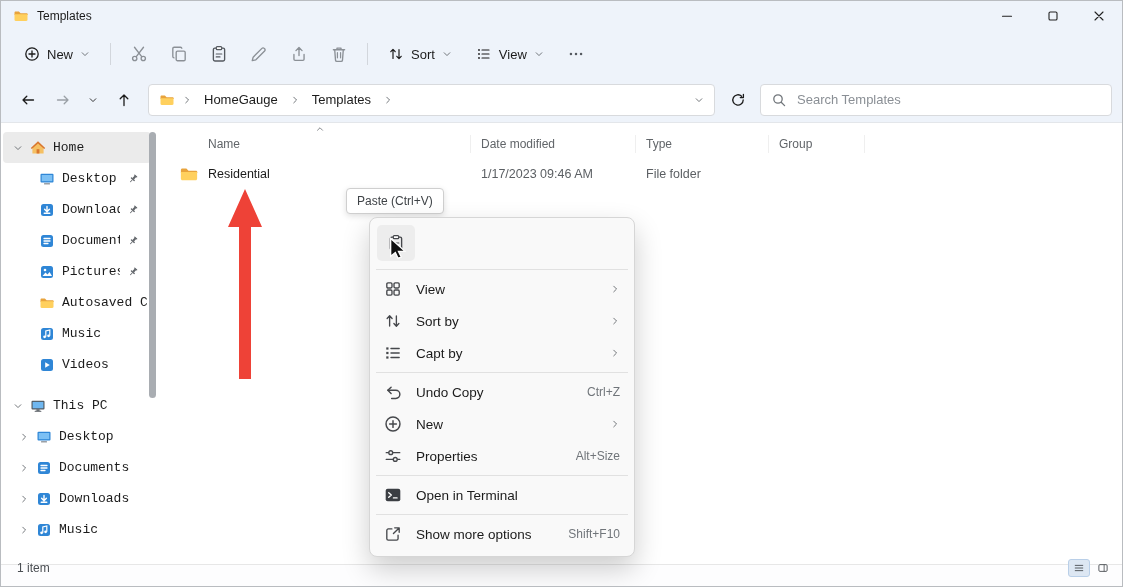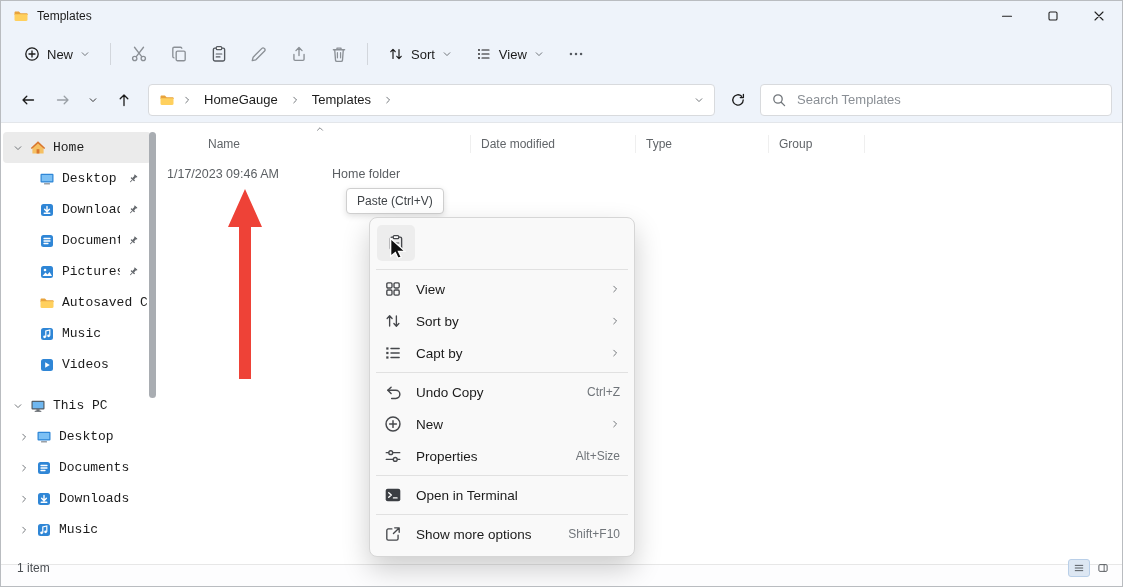--- a/index.html
+++ b/index.html
@@ -535,22 +535,28 @@
       <svg class="ic ic10 sort-caret">
           <use href="#i-caret"></use>
         </svg>
       <div class="cols">
         <div class="col c-name">Name</div>
         <div class="col c-date">Date modified</div>
         <div class="col c-type">Type</div>
         <div class="col c-size">Group</div>
       </div>
       <div class="frow">
+        <span class="f-name">
+          <svg class="ic ic20">
+              <use href="#i-folder"></use>
+            </svg>
+          <span>Residential</span>
+        </span>
         <span class="f-date">1/17/2023 09:46 AM</span>
-        <span class="f-type">Home folder</span>
+        <span class="f-type">File folder</span>
         <span class="f-size"></span>
       </div>
     </div>
   </div>
 
   <div class="statusbar">
     <span>1 item</span>
     <div class="sb-views">
       <div class="sbv active">
           <svg class="ic ic12">

